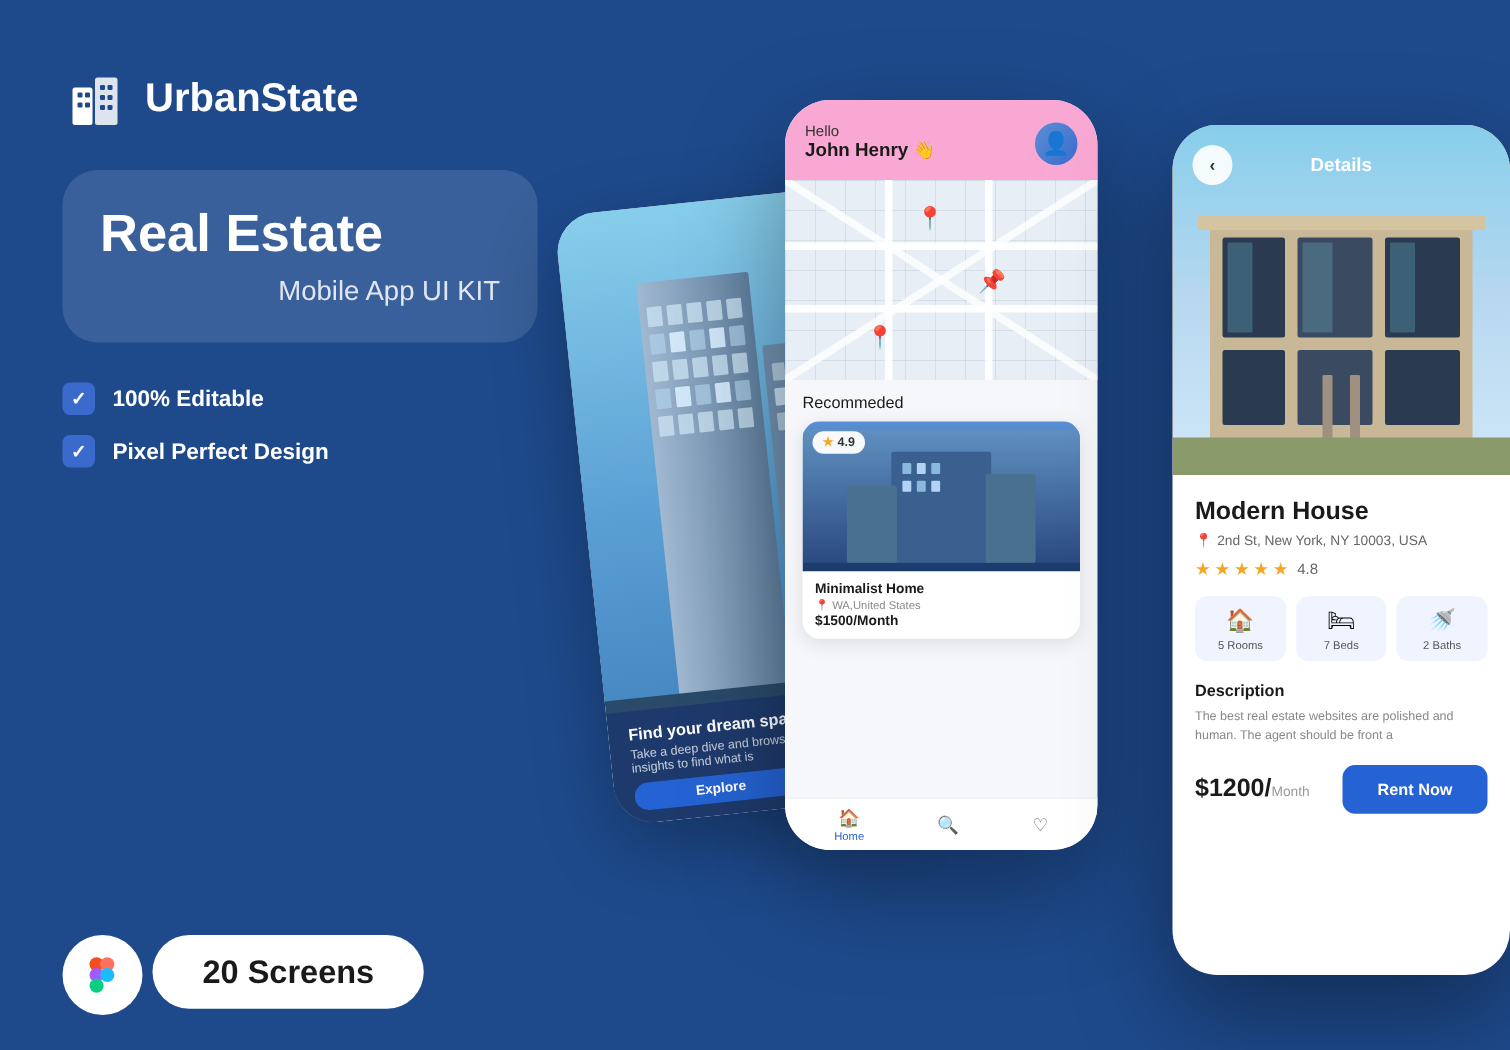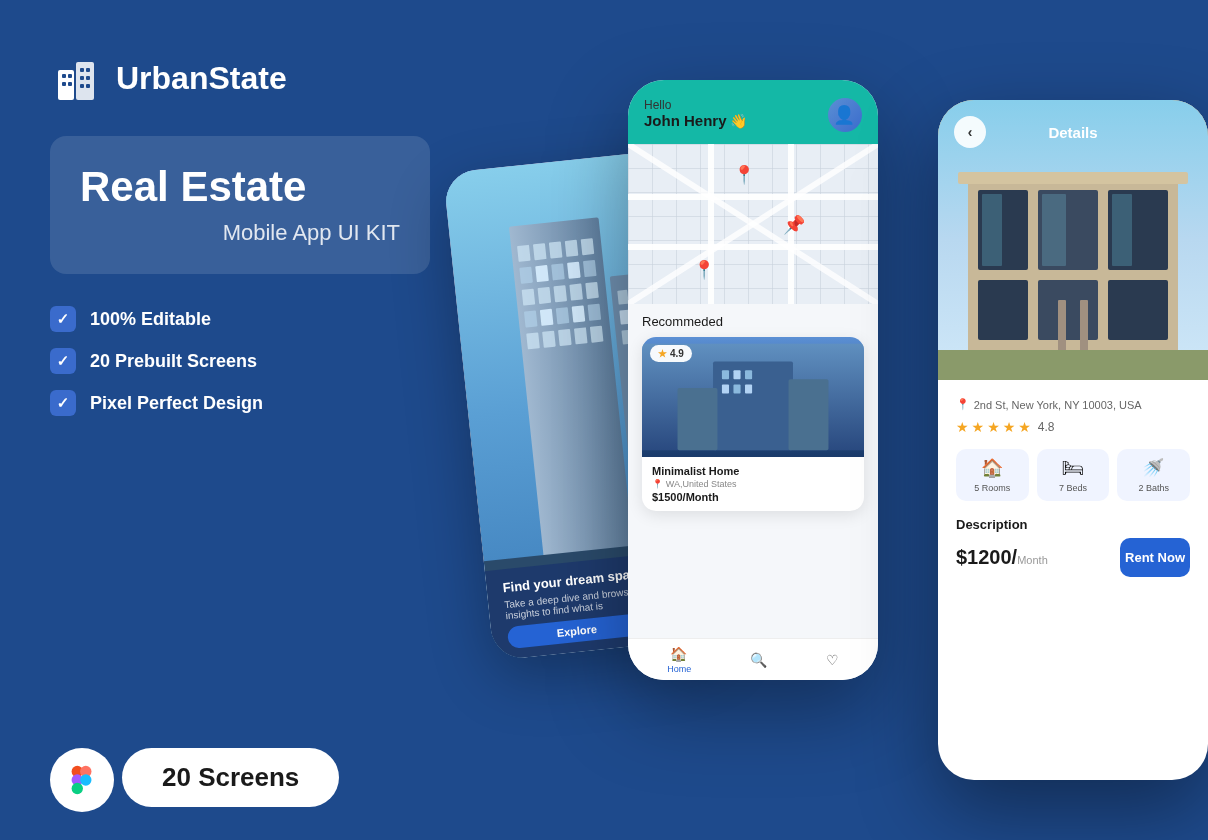--- a/index.html
+++ b/index.html
@@ -35,21 +35,21 @@
       height: 52px;
     }
     .logo-text {
       font-size: 32px;
       font-weight: 700;
       color: #ffffff;
     }
 
     .hero-card {
       background: rgba(255,255,255,0.12);
-      border-radius: 16px;
+      border-radius: 28px;
       padding: 28px 30px;
       margin-bottom: 32px;
     }
     .hero-title {
       font-size: 42px;
       font-weight: 800;
       color: #ffffff;
       line-height: 1.1;
       margin-bottom: 10px;
     }
@@ -193,21 +193,21 @@
       top: 80px;
       width: 250px;
       height: 600px;
       background: #f5f7fa;
       border-radius: 36px;
       overflow: hidden;
       box-shadow: 0 30px 80px rgba(0,0,0,0.35);
       z-index: 2;
     }
     .phone-mid-header {
-      background: #14b8a6;
+      background: #f9a8d4;
       padding: 18px 16px 12px;
       display: flex;
       justify-content: space-between;
       align-items: flex-start;
     }
     .hello-text {
       font-size: 12px;
       color: #333;
       font-weight: 400;
     }
@@ -457,21 +457,21 @@
       color: #1a1a1a;
     }
     .price-period {
       font-size: 11px;
       color: #999;
       font-weight: 400;
     }
     .rent-now-btn {
       background: #2563d4;
       border-radius: 10px;
-      padding: 12px 5px;
+      padding: 12px 28px;
       color: #ffffff;
       font-size: 13px;
       font-weight: 700;
     }
   </style>
 </head>
 <body>
 
 <div class="left-panel">
 
@@ -498,24 +498,20 @@
 
   <div class="hero-card">
     <div class="hero-title">Real Estate</div>
     <div class="hero-subtitle">Mobile App UI KIT</div>
   </div>
 
   <div class="features-list">
     <div class="feature-item">
       <div class="feature-check"></div>
       <span class="feature-label">100% Editable</span>
-    </div>
-    <div class="feature-item">
-      <div class="feature-check"></div>
-      <span class="feature-label">20 Prebuilt Screens</span>
     </div>
     <div class="feature-item">
       <div class="feature-check"></div>
       <span class="feature-label">Pixel Perfect Design</span>
     </div>
   </div>
 
   <div class="bottom-row">
     <div class="figma-logo">
       <svg class="figma-svg" viewBox="0 0 38 38" xmlns="http://www.w3.org/2000/svg">
@@ -730,20 +726,21 @@
       </svg>
 
       <div class="front-nav-bar">
         <div class="back-btn">‹</div>
         <div class="details-label">Details</div>
         <div style="width:32px;"></div>
       </div>
     </div>
 
     <div class="phone-front-content">
+      <div class="prop-title">Modern House</div>
       <div class="prop-address">
         <span class="pin-icon-small">📍</span>
         <span>2nd St, New York, NY 10003, USA</span>
       </div>
       <div class="stars-row">
         <span class="star-filled">★</span>
         <span class="star-filled">★</span>
         <span class="star-filled">★</span>
         <span class="star-filled">★</span>
         <span class="star-filled">★</span>
@@ -757,20 +754,21 @@
         <div class="amenity-chip">
           <span class="amenity-icon">🛏</span>
           <span class="amenity-label">7 Beds</span>
         </div>
         <div class="amenity-chip">
           <span class="amenity-icon">🚿</span>
           <span class="amenity-label">2 Baths</span>
         </div>
       </div>
       <div class="description-title">Description</div>
+      <div class="description-text">The best real estate websites are polished and human. The agent should be front a</div>
       <div class="price-action-row">
         <div>
           <span class="price-main">$1200/</span><span class="price-period">Month</span>
         </div>
         <div class="rent-now-btn">Rent Now</div>
       </div>
     </div>
   </div>
 
 </div>

